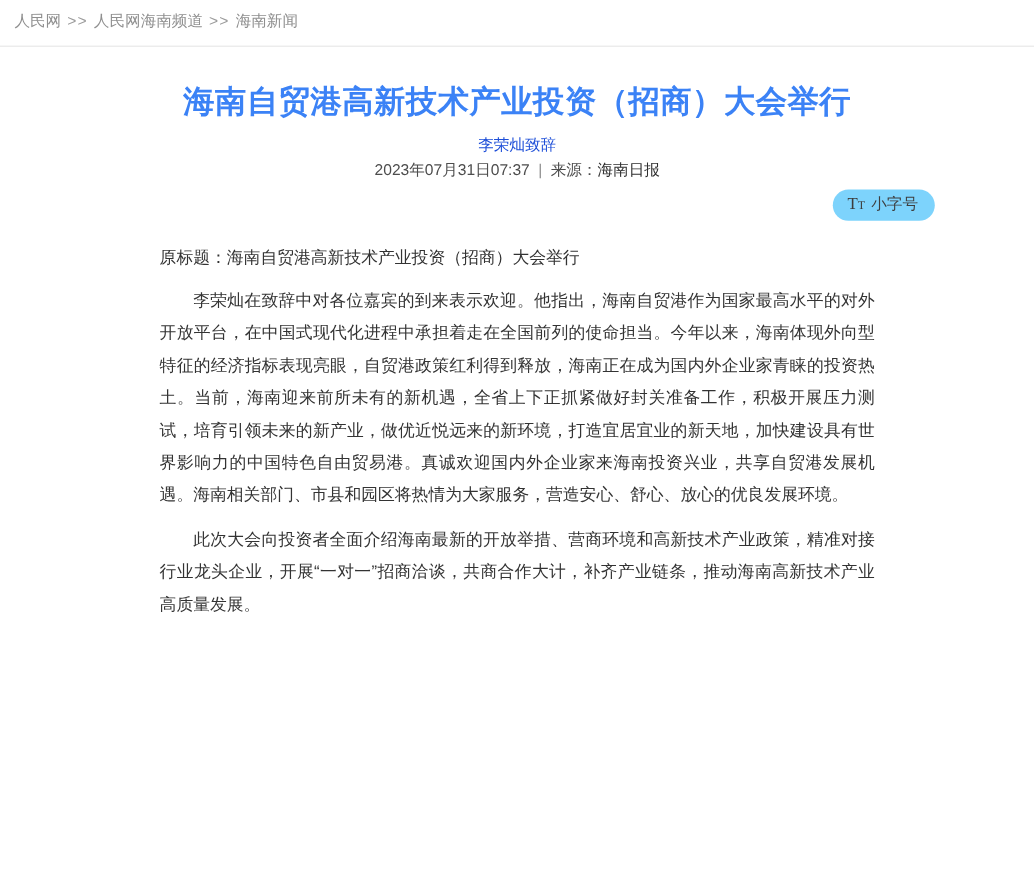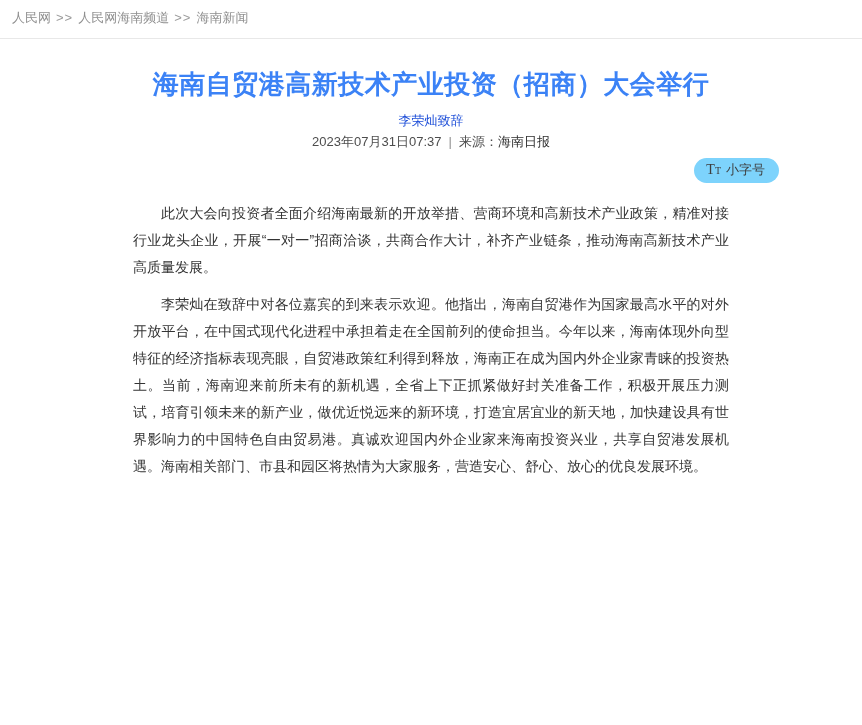--- a/index.html
+++ b/index.html
@@ -100,16 +100,17 @@
 </div>
 
 <div class="toolbar">
   <button class="font-size-btn">
     <span class="tt-icon"><span class="tt-large">T</span><span class="tt-small">T</span></span>
     <span>小字号</span>
   </button>
 </div>
 
 <div class="article-body">
+  <p class="original-title">原标题：海南自贸港高新技术产业投资（招商）大会举行</p>
+  <p class="para">李荣灿在致辞中对各位嘉宾的到来表示欢迎。他指出，海南自贸港作为国家最高水平的对外开放平台，在中国式现代化进程中承担着走在全国前列的使命担当。今年以来，海南体现外向型特征的经济指标表现亮眼，自贸港政策红利得到释放，海南正在成为国内外企业家青睐的投资热土。当前，海南迎来前所未有的新机遇，全省上下正抓紧做好封关准备工作，积极开展压力测试，培育引领未来的新产业，做优近悦远来的新环境，打造宜居宜业的新天地，加快建设具有世界影响力的中国特色自由贸易港。真诚欢迎国内外企业家来海南投资兴业，共享自贸港发展机遇。海南相关部门、市县和园区将热情为大家服务，营造安心、舒心、放心的优良发展环境。</p>
   <p class="para">此次大会向投资者全面介绍海南最新的开放举措、营商环境和高新技术产业政策，精准对接行业龙头企业，开展“一对一”招商洽谈，共商合作大计，补齐产业链条，推动海南高新技术产业高质量发展。</p>
-  <p class="para">李荣灿在致辞中对各位嘉宾的到来表示欢迎。他指出，海南自贸港作为国家最高水平的对外开放平台，在中国式现代化进程中承担着走在全国前列的使命担当。今年以来，海南体现外向型特征的经济指标表现亮眼，自贸港政策红利得到释放，海南正在成为国内外企业家青睐的投资热土。当前，海南迎来前所未有的新机遇，全省上下正抓紧做好封关准备工作，积极开展压力测试，培育引领未来的新产业，做优近悦远来的新环境，打造宜居宜业的新天地，加快建设具有世界影响力的中国特色自由贸易港。真诚欢迎国内外企业家来海南投资兴业，共享自贸港发展机遇。海南相关部门、市县和园区将热情为大家服务，营造安心、舒心、放心的优良发展环境。</p>
 
 </div>
 
 </body></html>

